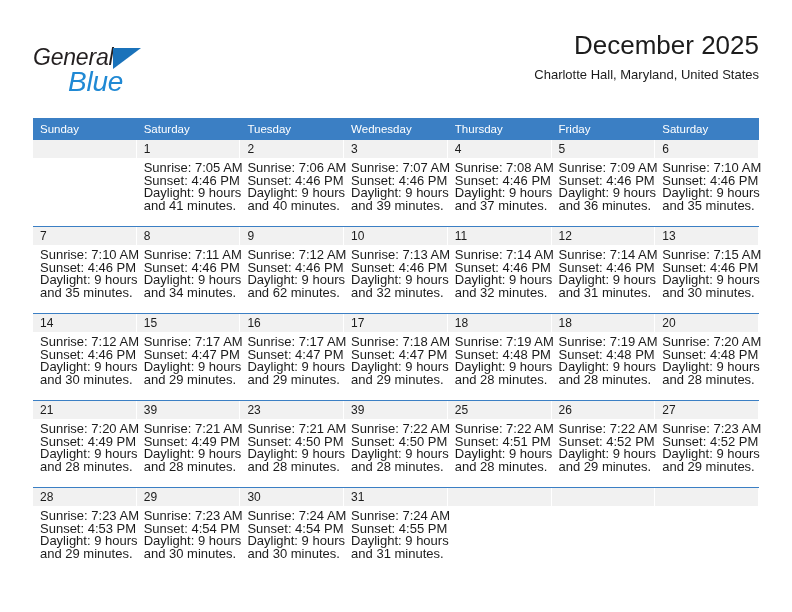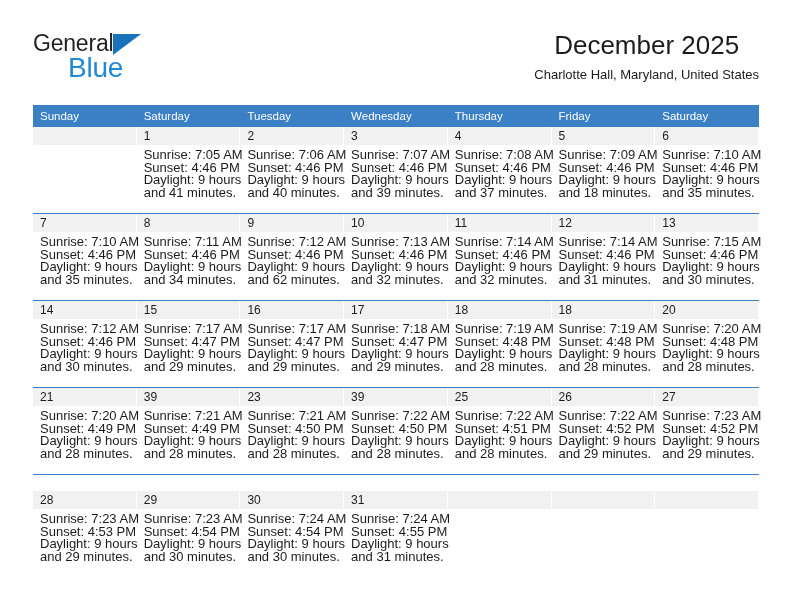--- a/index.html
+++ b/index.html
@@ -12,22 +12,22 @@
   }
   .page { position: relative; width: 792px; height: 612px; }
 
   
   .header {
     position: absolute;
     left: 33px; top: 28px; right: 33px;
     height: 68px;
   }
   .logo {
-    position: absolute; left: 0; top: 2px;
-    width: 150px; height: 52px;
+    position: absolute; left: 0; top: 16px;
+    width: 150px; height: 52px; font-style: italic;
   }
   .logo-row1 {
     position: relative;
     font-size: 23px;
     color: #231f20;
     letter-spacing: -0.2px;
     line-height: 26px;
     height: 26px;
     white-space: nowrap;
   }
@@ -49,34 +49,33 @@
   .title-block {
     position: absolute; right: 0; top: 0;
     text-align: right;
   }
   .cal-title {
     font-size: 26px;
     font-weight: normal;
     color: #1c1c1c;
     line-height: 34px;
     white-space: nowrap;
-    text-align: center;
   }
   .cal-subtitle {
     font-size: 13px;
     color: #1c1c1c;
     line-height: 22px;
     margin-top: 2px;
     white-space: nowrap;
   }
 
   
   .calendar {
     position: absolute;
-    left: 33px; top: 105px;
+    left: 33px; top: 118px;
     width: 726px;
     border-collapse: collapse;
     table-layout: fixed;
   }
   .calendar th {
     background: #3b7fc4;
     color: #ffffff;
     font-size: 11.5px;
     font-weight: normal;
     text-align: left;
@@ -110,21 +109,21 @@
     line-height: 17px;
   }
   .cell-body {
     padding: 4px 4px 0 7px;
     font-size: 13px;
     line-height: 12.6px;
     color: #1c1c1c;
   }
   .cell-body div { white-space: nowrap; }
 
-  tr.week-row.last td .cell { height: 84px; margin-top: 16px; }
+  tr.week-row.last td .cell { height: 84px; }
 </style>
 </head>
 <body>
 
 <div class="page">
 
   <div class="header">
     <div class="logo">
       <div class="logo-row1"><span>General</span><span class="logo-tri"></span></div>
       <div class="logo-row2">Blue</div>
@@ -198,21 +197,21 @@
               </div>
             </div>
           </td>
           <td>
             <div class="cell">
               <div class="daynum-bar">5</div>
               <div class="cell-body">
                 <div>Sunrise: 7:09 AM</div>
                 <div>Sunset: 4:46 PM</div>
                 <div>Daylight: 9 hours</div>
-                <div>and 18 minutes.</div>
+                <div>and 36 minutes.</div>
               </div>
             </div>
           </td>
           <td>
             <div class="cell">
               <div class="daynum-bar">6</div>
               <div class="cell-body">
                 <div>Sunrise: 7:10 AM</div>
                 <div>Sunset: 4:46 PM</div>
                 <div>Daylight: 9 hours</div>

